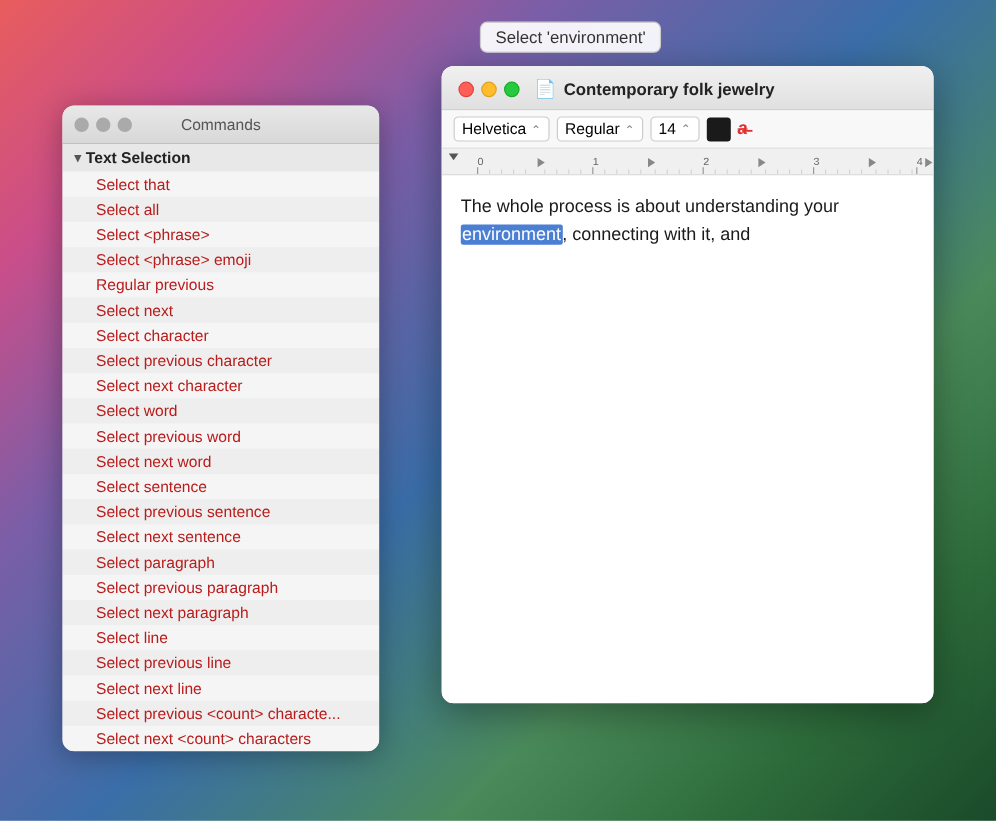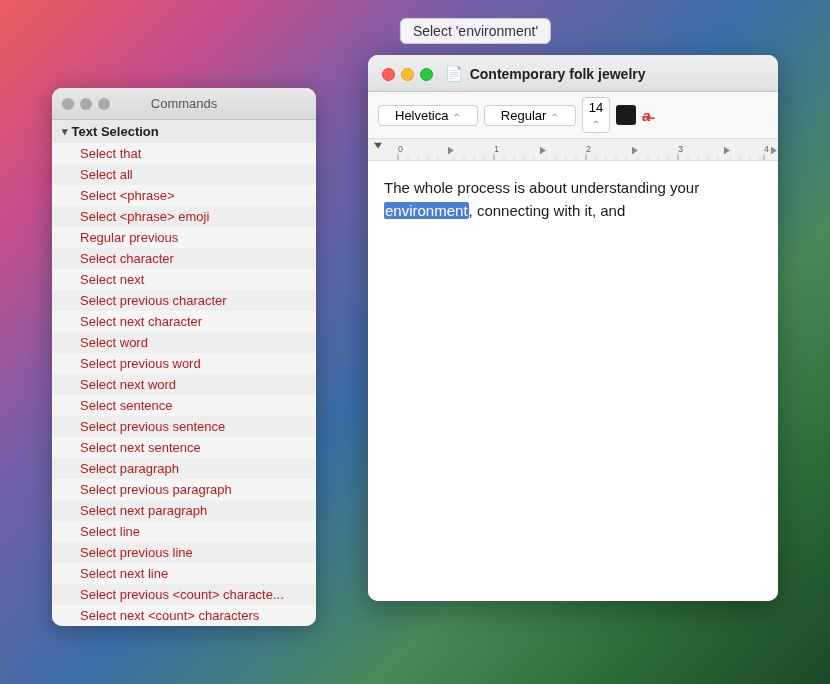--- a/index.html
+++ b/index.html
@@ -180,42 +180,41 @@
       padding: 5px 10px;
       display: flex;
       align-items: center;
       gap: 6px;
     }
 
     .toolbar-select {
       background: white;
       border: 1px solid #ccc;
       border-radius: 4px;
-      padding: 2px 16px;
+      padding: 2px 6px;
       font-size: 13px;
       display: flex;
       align-items: flex-end;
       gap: 4px;
     }
 
     .toolbar-select-chevron {
       color: #888;
       font-size: 10px;
     }
 
     .font-size-control {
       display: flex;
       align-items: center;
       gap: 4px;
       background: white;
       border: 1px solid #ccc;
       border-radius: 4px;
       padding: 2px 6px;
       font-size: 13px;
-      flex-direction: column;
     }
 
     .font-size-chevron {
       color: #888;
       font-size: 10px;
     }
 
     .color-swatch {
       width: 20px;
       height: 20px;
@@ -281,22 +280,22 @@
       <span class="section-chevron">▾</span>
       <span>Text Selection</span>
     </div>
 
     <div id="command-items-container">
         <div class="command-item">Select that</div>
         <div class="command-item">Select all</div>
         <div class="command-item">Select &lt;phrase&gt;</div>
         <div class="command-item">Select &lt;phrase&gt; emoji</div>
         <div class="command-item">Regular previous</div>
+        <div class="command-item">Select next</div>
         <div class="command-item">Select character</div>
-        <div class="command-item">Select next</div>
         <div class="command-item">Select previous character</div>
         <div class="command-item">Select next character</div>
         <div class="command-item">Select word</div>
         <div class="command-item">Select previous word</div>
         <div class="command-item">Select next word</div>
         <div class="command-item">Select sentence</div>
         <div class="command-item">Select previous sentence</div>
         <div class="command-item">Select next sentence</div>
         <div class="command-item">Select paragraph</div>
         <div class="command-item">Select previous paragraph</div>

